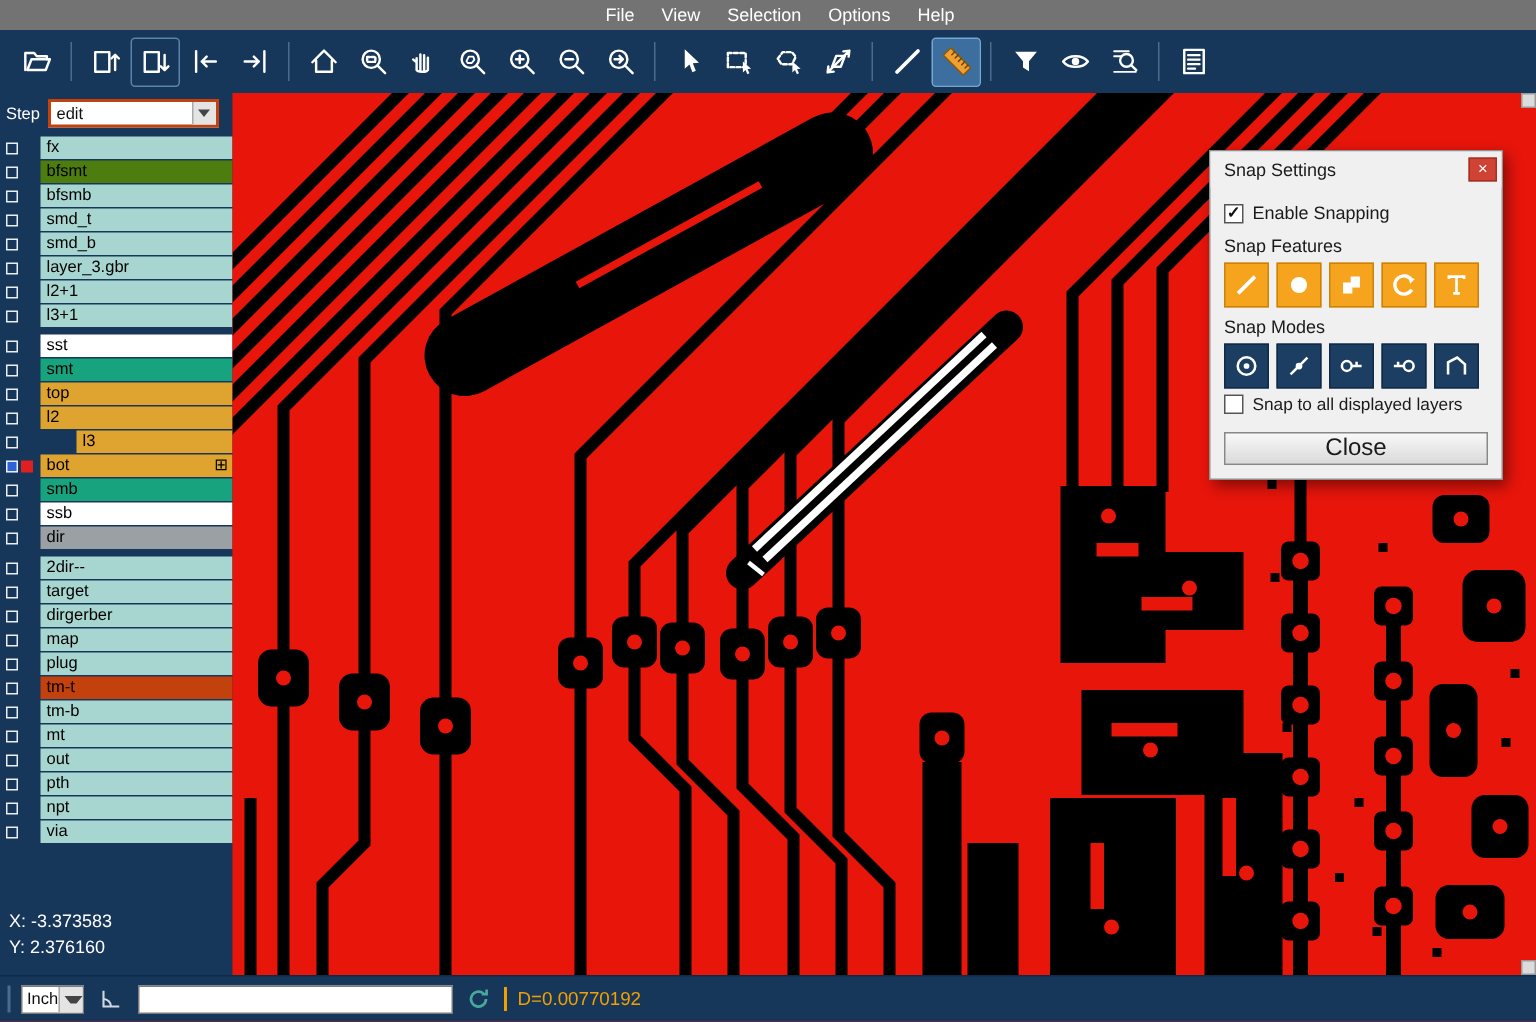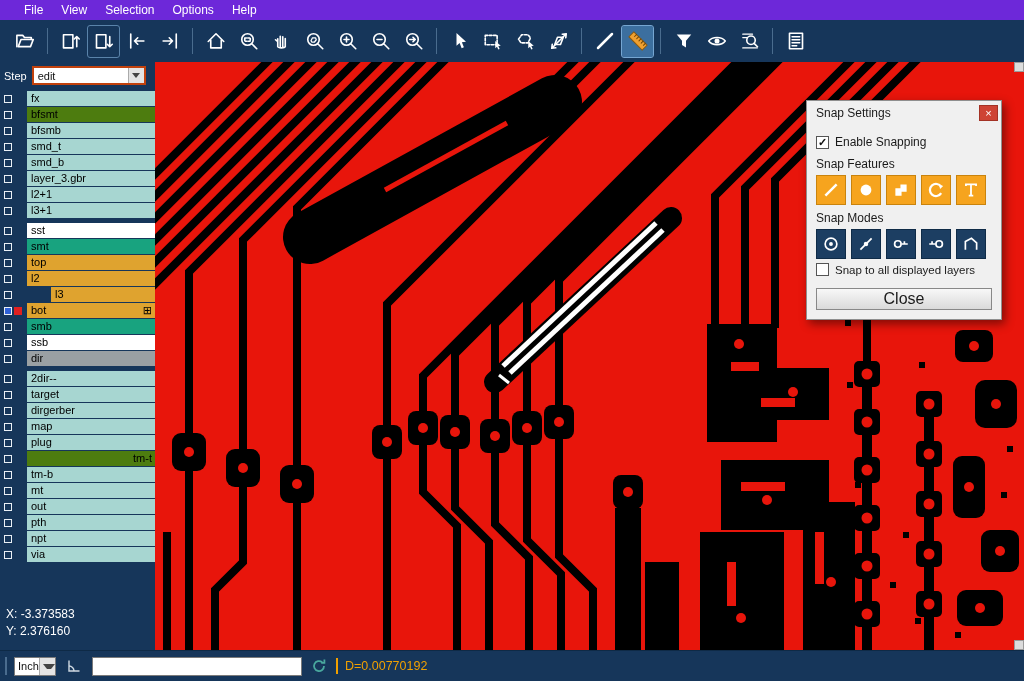--- a/index.html
+++ b/index.html
@@ -1,21 +1,21 @@
 <!DOCTYPE html>
 <html><head>
 <meta charset="utf-8">
 <style>
   * { box-sizing: border-box; margin: 0; padding: 0; }
   html,body { width:1024px; height:681px; overflow:hidden; }
   body { font-family:"Liberation Sans", sans-serif; background:#16365a; }
   #app { position:relative; width:1024px; height:681px; display:flex; flex-direction:column; }
 
   
-  .menubar { height:20px; background:#6d28d9; display:flex; align-items:center; padding-left:16px; gap:2px; }
+  .menubar { height:20px; background:#737373; display:flex; align-items:center; padding-left:16px; gap:2px;justify-content:center; }
   .menu-item { color:#fff; font-size:12px; padding:1px 8px; cursor:default; }
 
   
   .toolbar { height:42px; background:#16365a; display:flex; align-items:center; padding-left:8px; }
   .tb-btn { width:31px; height:31px; display:flex; align-items:center; justify-content:center; border-radius:2px; margin:0 1px; }
   .tb-btn.active { background:#3c6f9f; outline:1px solid #76a6d2; }
   .tb-btn.framed { outline:1px solid #5a83aa; }
   .tb-sep { width:1px; height:26px; background:#4a6c8e; margin:0 6px; }
 
   
@@ -419,21 +419,21 @@
               <span class="lbox"></span>
             </div>
             <div class="lname" style="background: rgb(167, 214, 209);">
               <span>plug</span>
             </div>
           </div>
           <div class="lay-row">
             <div class="cbcell">
               <span class="lbox"></span>
             </div>
-            <div class="lname" style="background: #4d7c0f; justify-content: flex-end;">
+            <div class="lname" style="background: #c2410c;">
               <span>tm-t</span>
             </div>
           </div>
           <div class="lay-row">
             <div class="cbcell">
               <span class="lbox"></span>
             </div>
             <div class="lname" style="background: rgb(167, 214, 209);">
               <span>tm-b</span>
             </div>

